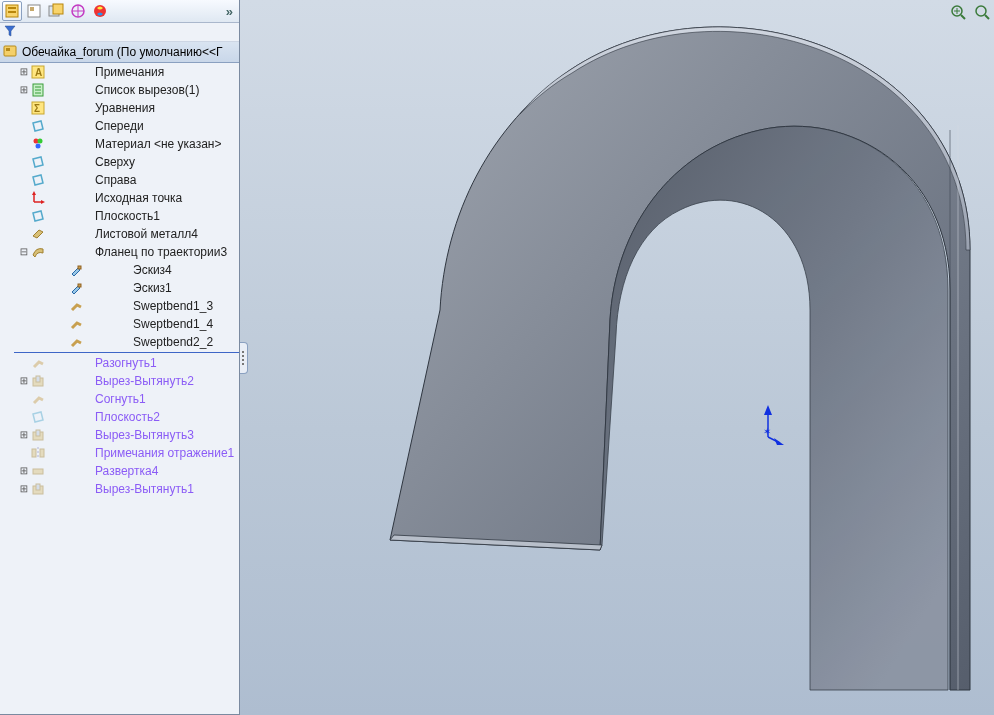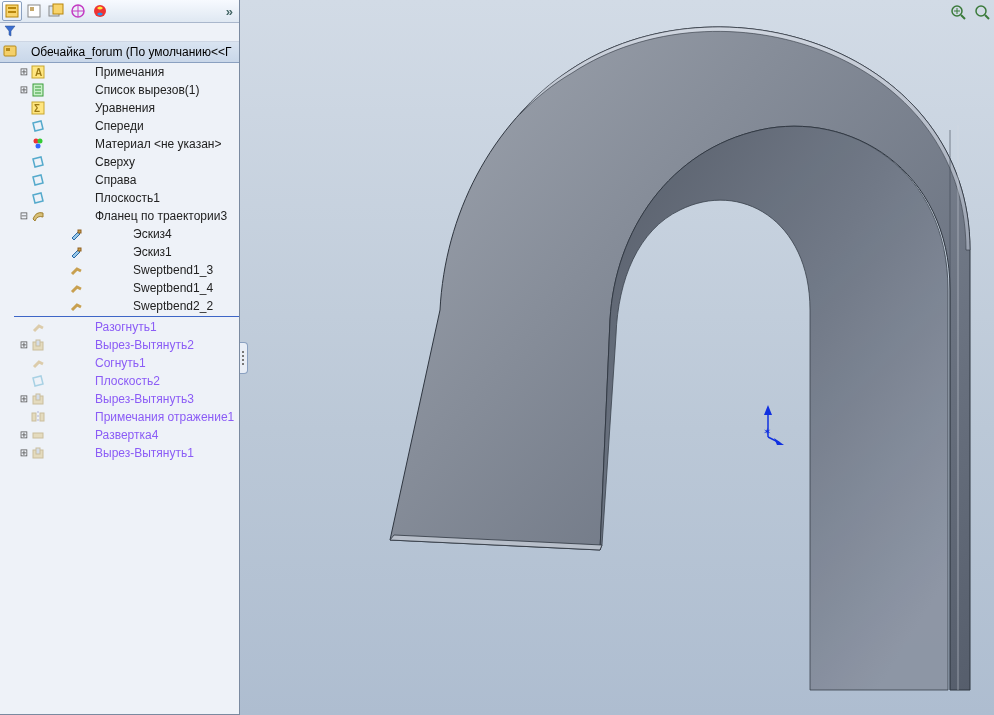--- a/index.html
+++ b/index.html
@@ -69,21 +69,21 @@
     background: linear-gradient(#d9e4f1, #c9d7e9);
     border-bottom: 1px solid #8aa0c0;
     display: flex;
     align-items: center;
     height: 20px;
     padding-left: 2px;
     white-space: nowrap;
     overflow: hidden;
   }
   .title-row .txt {
-    margin-left: 13px;
+    margin-left: 4px;
   }
   .tree {
     flex: 1;
     overflow: hidden;
     background: #eef2f8;
   }
   .node {
     display: flex;
     align-items: center;
     height: 18px;
@@ -304,31 +304,52 @@
       <div class="node indent1">
         <span class="tw"></span>
         <span class="ico">
             <svg width="14" height="14">
               <path d="M2 4 L10 2 L12 10 L4 12 Z" fill="none" stroke="#55aacc" stroke-width="1.5"></path>
             </svg>
           </span>
         <span class="lbl">Справа</span>
       </div>
 
+      <div class="node indent1">
+        <span class="tw"></span>
+        <span class="ico">
+            <svg width="14" height="14">
+              <line x1="3" y1="11" x2="3" y2="2" stroke="#d22" stroke-width="1.5"></line>
+              <line x1="3" y1="11" x2="12" y2="11" stroke="#d22" stroke-width="1.5"></line>
+              <polygon points="3,0 1,4 5,4" fill="#d22"></polygon>
+              <polygon points="14,11 10,9 10,13" fill="#d22"></polygon>
+            </svg>
+          </span>
+        <span class="lbl">Исходная точка</span>
+      </div>
 
       <div class="node indent1">
         <span class="tw"></span>
         <span class="ico">
             <svg width="14" height="14">
               <path d="M2 4 L10 2 L12 10 L4 12 Z" fill="none" stroke="#55aacc" stroke-width="1.5"></path>
             </svg>
           </span>
         <span class="lbl">Плоскость1</span>
       </div>
 
+      <div class="node indent1">
+        <span class="tw"></span>
+        <span class="ico">
+            <svg width="14" height="14">
+              <path d="M2 9 L8 3 L12 5 L6 11 Z" fill="#d8c078" stroke="#a08030"></path>
+            </svg>
+          </span>
+        <span class="lbl">Листовой металл4</span>
+      </div>
 
       <div class="node indent1">
         <span class="tw">⊟</span>
         <span class="ico">
             <svg width="14" height="14">
               <path d="M2 10 Q5 2 12 4 L12 8 Q6 6 4 12 Z" fill="#d8c078" stroke="#a08030"></path>
             </svg>
           </span>
         <span class="lbl">Фланец по траектории3</span>
       </div>

